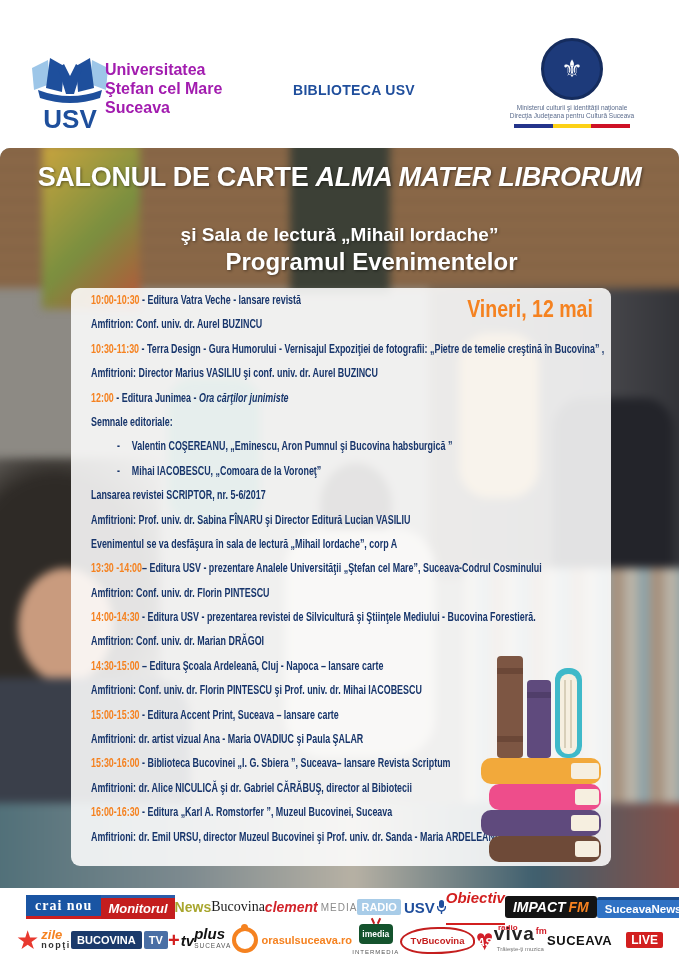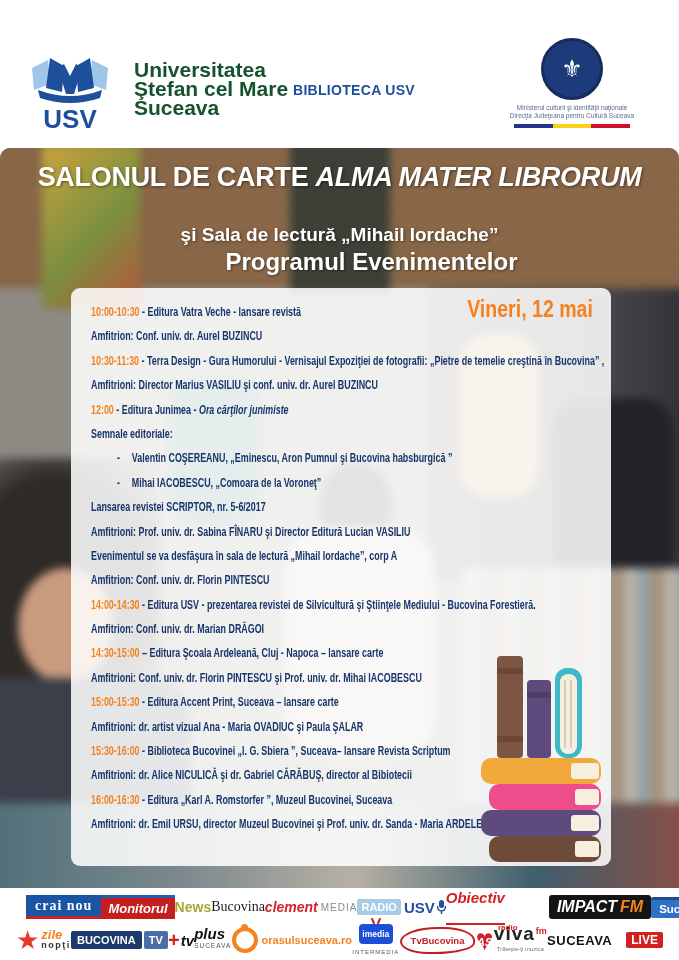--- a/index.html
+++ b/index.html
@@ -2,21 +2,21 @@
 <html><head>
 <meta charset="utf-8">
 <style>
   html,body{margin:0;padding:0;}
   body{width:679px;height:960px;background:#ffffff;font-family:"Liberation Sans",sans-serif;}
   .poster{position:relative;width:679px;height:960px;overflow:hidden;background:#fff;}
 
   
   .header{position:absolute;left:0;top:0;width:679px;height:148px;background:#fff;z-index:5;}
   .usv-logo{position:absolute;left:24px;top:50px;}
-  .uni-name{position:absolute;left:134px;top:60px;color:#14532d;font-weight:bold;font-size:21px;line-height:19px;}
+  .uni-name{position:absolute;left:105px;top:60px;color:#a21caf;font-weight:bold;font-size:16px;line-height:19px;}
   .library-label{position:absolute;left:293px;top:82px;color:#1f4e9c;font-weight:bold;font-size:14px;letter-spacing:.3px;}
   .ministry{position:absolute;right:22px;top:38px;width:170px;text-align:center;}
   .seal{width:56px;height:56px;border-radius:50%;background:#1d3a7a;border:3px solid #152c5e;color:#fff;
         display:flex;align-items:center;justify-content:center;font-size:24px;margin:0 auto 4px auto;}
   .ministry .mline{font-size:6.5px;color:#5a6b8c;line-height:8px;}
   .tricolor{display:flex;width:116px;height:4px;margin:4px auto 0 auto;}
   .tricolor div{flex:1;}
   .tc-b{background:#24348b;} .tc-y{background:#fcd116;} .tc-r{background:#ce1126;}
 
   
@@ -45,21 +45,21 @@
   .title em{font-style:italic;}
   .sub1{top:201px;font-size:19px;}
   .sub2{top:224px;font-size:19px;}
   .program{top:248px;font-size:24px;padding-left:32px;}
 
   
   .sched-box{position:absolute;left:71px;top:288px;width:540px;height:578px;background:rgba(255,255,255,.87);
              border-radius:9px;z-index:4;overflow:hidden;}
   .day-label{position:absolute;right:18px;top:8px;color:#f58220;font-weight:800;font-size:23px;
              transform:scaleX(.85);transform-origin:100% 50%;white-space:nowrap;}
-  .sched-list{position:absolute;left:20px;top:14px;right:4px;}
+  .sched-list{position:absolute;left:20px;top:2px;right:4px;}
   .sline{display:block;height:24.4px;}
   .sline .cond{display:inline-block;transform:scaleX(.66);transform-origin:0 50%;white-space:nowrap;
                font-weight:bold;font-size:13.5px;color:#17356b;}
   .sline .time{color:#f58220;}
   .sline em{font-style:italic;}
   .sline.indent{padding-left:26px;}
   .sline .bullet{padding-right:18px;}
 
   
   .books-ill{position:absolute;right:4px;bottom:4px;z-index:2;}
@@ -73,39 +73,39 @@
   .lg-crai{background:#1a55a3;color:#fff;font-family:"Liberation Serif",serif;font-weight:bold;font-size:14px;
            padding:3px 9px 2px 9px;border-bottom:3px solid #cc1f1f;letter-spacing:1px;}
   .lg-mon{background:#c41e1e;color:#fff;font-style:italic;font-weight:bold;font-size:13px;padding:3px 7px;border-top:3px solid #2a5caa;}
   .nb-a{color:#a8a62e;font-weight:bold;font-size:14px;}
   .nb-b{color:#1c1c1c;font-family:"Liberation Serif",serif;font-size:14px;}
   .clem-a{color:#d2232a;font-style:italic;font-weight:bold;font-size:14px;}
   .clem-b{color:#8a8a8a;font-size:10px;letter-spacing:1px;margin-left:3px;}
   .rusv-a{background:#a8cce8;color:#fff;font-weight:bold;font-size:11px;padding:2px 4px;border-radius:2px;}
   .rusv-b{color:#1f4e9c;font-weight:bold;font-size:15px;margin:0 2px 0 3px;}
   .lg-obiectiv{color:#d21f1f;font-weight:bold;font-style:italic;font-size:15px;border-bottom:2px solid #d21f1f;padding-bottom:17px;}
-  .lg-impact{background:#141414;border-radius:3px;padding:3px 8px;font-weight:bold;font-style:italic;font-size:16px;margin-left:44px;}
+  .lg-impact{background:#141414;border-radius:3px;padding:3px 8px;font-weight:bold;font-style:italic;font-size:14px;}
   .imp-a{color:#fff;} .imp-b{color:#f58220;margin-left:3px;}
   .lg-snews{background:#2f72c4;border-top:3px solid #1b4c8c;color:#fff;font-weight:bold;font-size:11.5px;padding:3px 8px;border-radius:2px;}
   .star{color:#e8392f;font-size:26px;line-height:1;margin-right:2px;}
   .zn-col{display:flex;flex-direction:column;line-height:11px;}
   .zn-a{color:#f58220;font-weight:bold;font-style:italic;font-size:13px;}
   .zn-b{color:#333;font-weight:bold;font-size:9px;letter-spacing:1.5px;}
   .btv-a{background:#1b3a6b;color:#fff;font-weight:bold;font-size:11px;padding:3px 6px;border-radius:2px;}
   .btv-b{background:#4a6fa5;color:#fff;font-weight:bold;font-size:11px;padding:3px 5px;margin-left:2px;border-radius:2px;}
   .tvp-plus{color:#d21f1f;font-weight:bold;font-size:20px;margin-right:1px;}
   .tvp-a{color:#111;font-weight:bold;font-style:italic;font-size:15px;}
   .tvp-b{color:#111;font-weight:bold;font-style:italic;font-size:15px;}
   .tvp-col{display:flex;flex-direction:column;line-height:12px;}
   .tvp-sub{color:#555;font-size:6.5px;letter-spacing:1px;text-align:right;}
   .ring{width:18px;height:18px;border:4px solid #f58220;border-radius:50%;margin-right:4px;position:relative;}
   .ring:before{content:"";position:absolute;left:5px;top:-7px;width:7px;height:7px;border-radius:50%;background:#f58220;}
   .oras-a{color:#f58220;font-weight:bold;font-size:11px;}
   .im-col{display:flex;flex-direction:column;align-items:center;line-height:10px;}
-  .im-tv{background:#1d4ed8;color:#fff;font-weight:bold;font-size:8.5px;width:34px;height:20px;border-radius:4px;
+  .im-tv{background:#14532d;color:#fff;font-weight:bold;font-size:8.5px;width:34px;height:20px;border-radius:4px;
          display:flex;align-items:center;justify-content:center;position:relative;}
   .im-tv:before{content:"";position:absolute;top:-6px;left:13px;width:2px;height:6px;background:#c41e1e;transform:rotate(-25deg);}
   .im-tv:after{content:"";position:absolute;top:-6px;left:19px;width:2px;height:6px;background:#c41e1e;transform:rotate(25deg);}
   .im-sub{color:#555;font-size:6px;letter-spacing:1px;margin-top:3px;}
   .lg-tvbuc{border:2px solid #c41e1e;color:#c41e1e;font-weight:bold;font-size:9.5px;padding:6px 9px;
             border-radius:55% 45% 60% 40% / 60% 55% 45% 50%;}
   .heart-wrap{position:relative;display:inline-block;}
   .heart{color:#d21f2a;font-size:30px;line-height:1;}
   .as-txt{position:absolute;left:50%;top:56%;transform:translate(-50%,-50%);color:#fff;font-weight:bold;font-size:11px;font-style:italic;}
   .as-radio{position:absolute;right:-24px;top:-2px;color:#d21f2a;font-weight:bold;font-size:8px;}
@@ -184,20 +184,21 @@
         <div class="sline"><span class="cond"><span>Amfitrion:  Conf. univ. dr. Aurel BUZINCU</span></span></div>
         <div class="sline"><span class="cond"><span class="time">10:30-11:30</span><span> - Terra Design - Gura Humorului - Vernisajul Expoziţiei de fotografii: „Pietre de temelie creştină în Bucovina” ,</span></span></div>
         <div class="sline"><span class="cond"><span>Amfitrioni:  Director Marius VASILIU şi conf. univ. dr. Aurel BUZINCU</span></span></div>
         <div class="sline"><span class="cond"><span class="time">12:00</span><span> - Editura Junimea - </span><em>Ora cărţilor junimiste</em></span></div>
         <div class="sline"><span class="cond"><span>Semnale editoriale:</span></span></div>
         <div class="sline indent"><span class="cond"><span class="bullet">-</span><span>Valentin  COŞEREANU, „Eminescu, Aron Pumnul şi Bucovina habsburgică ”</span></span></div>
         <div class="sline indent"><span class="cond"><span class="bullet">-</span><span>Mihai IACOBESCU, „Comoara de la Voroneţ”</span></span></div>
         <div class="sline"><span class="cond"><span>Lansarea revistei SCRIPTOR, nr. 5-6/2017</span></span></div>
         <div class="sline"><span class="cond"><span>Amfitrioni:  Prof. univ. dr. Sabina FÎNARU şi Director Editură Lucian VASILIU</span></span></div>
         <div class="sline"><span class="cond"><span>Evenimentul se va desfăşura în sala de lectură „Mihail Iordache”, corp A</span></span></div>
+        <div class="sline"><span class="cond"><span class="time">13:30 -14:00</span><span>– Editura USV - prezentare Analele Universităţii „Ştefan cel Mare”,  Suceava-Codrul  Cosminului</span></span></div>
         <div class="sline"><span class="cond"><span>Amfitrion: Conf. univ. dr. Florin PINTESCU</span></span></div>
         <div class="sline"><span class="cond"><span class="time">14:00-14:30</span><span> - Editura USV - prezentarea revistei de Silvicultură şi Ştiinţele Mediului - Bucovina Forestieră.</span></span></div>
         <div class="sline"><span class="cond"><span>Amfitrion: Conf. univ. dr. Marian DRĂGOI</span></span></div>
         <div class="sline"><span class="cond"><span class="time">14:30-15:00</span><span> – Editura Şcoala Ardeleană, Cluj - Napoca – lansare carte</span></span></div>
         <div class="sline"><span class="cond"><span>Amfitrioni: Conf. univ. dr. Florin PINTESCU şi Prof. univ. dr. Mihai IACOBESCU</span></span></div>
         <div class="sline"><span class="cond"><span class="time">15:00-15:30</span><span> - Editura Accent Print, Suceava – lansare carte</span></span></div>
         <div class="sline"><span class="cond"><span>Amfitrioni: dr. artist vizual Ana - Maria OVADIUC şi Paula ŞALAR</span></span></div>
         <div class="sline"><span class="cond"><span class="time">15:30-16:00</span><span> - Biblioteca Bucovinei „I. G. Sbiera ”, Suceava– lansare Revista Scriptum</span></span></div>
         <div class="sline"><span class="cond"><span>Amfitrioni: dr. Alice NICULICĂ şi dr. Gabriel CĂRĂBUŞ, director al Bibiotecii</span></span></div>
         <div class="sline"><span class="cond"><span class="time">16:00-16:30</span><span> - Editura „Karl  A. Romstorfer ”, Muzeul Bucovinei, Suceava</span></span></div>

